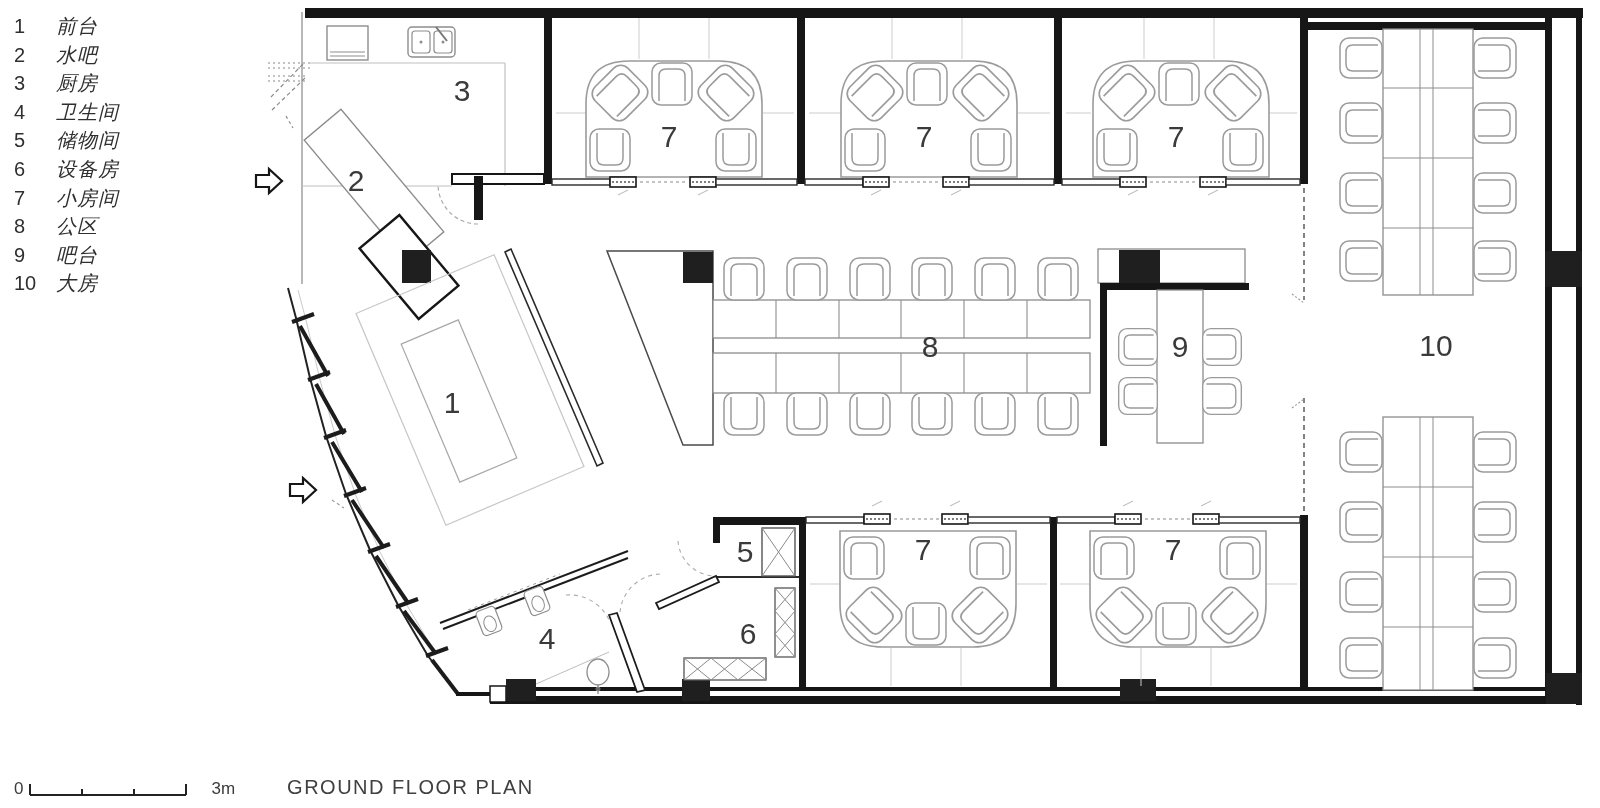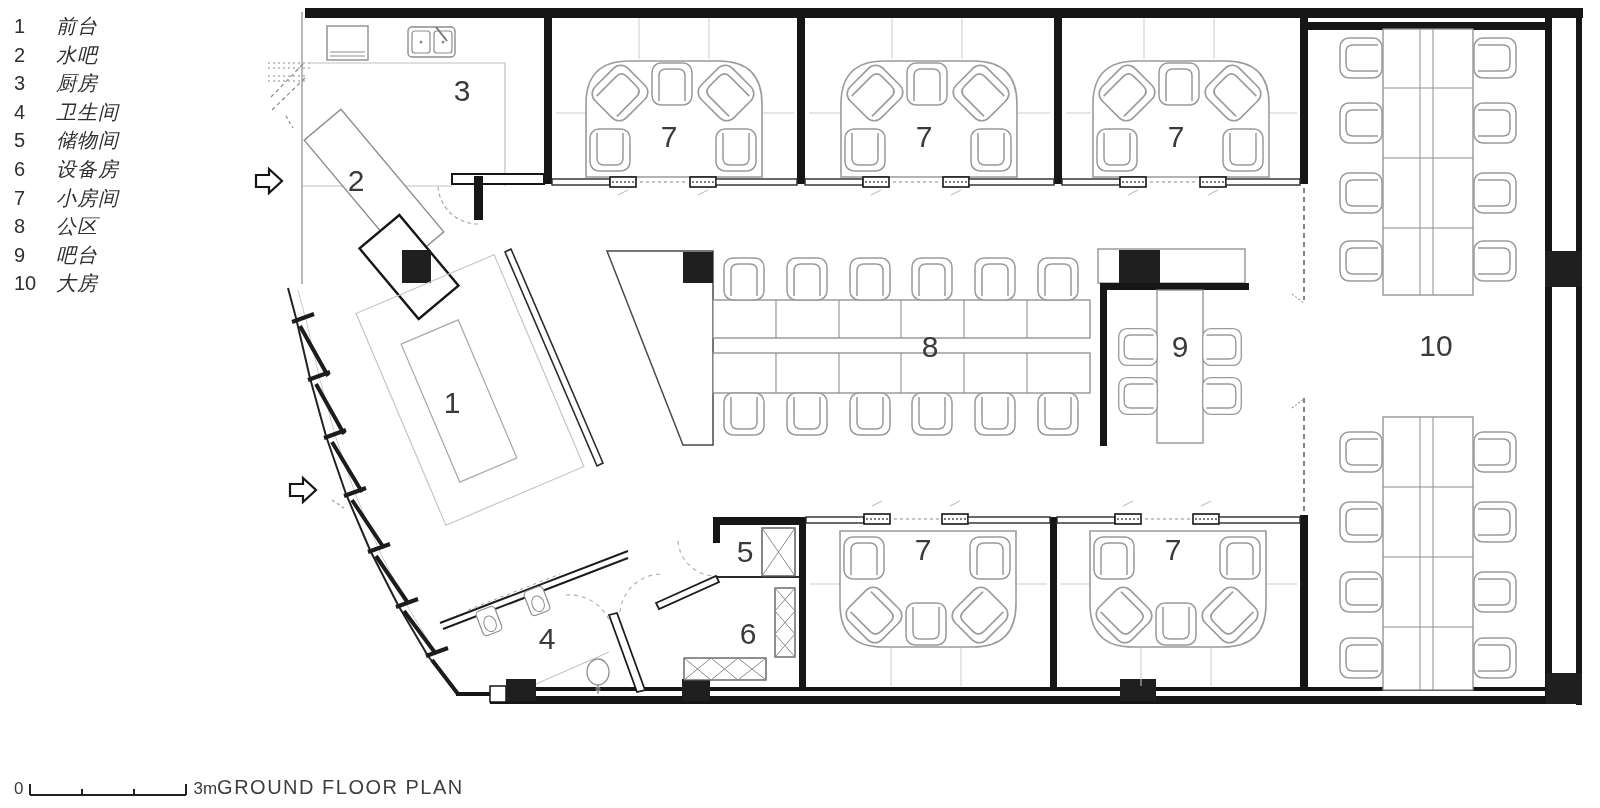--- a/index.html
+++ b/index.html
@@ -6,22 +6,22 @@
   .stage{position:relative;width:1600px;height:808px;background:#fff;overflow:hidden;
          font-family:"Liberation Sans", sans-serif;}
   
   .legend{position:absolute;left:14px;top:12px;color:#2f2f2f;}
   .lrow{display:flex;line-height:28.6px;font-size:20px;}
   .lnum{width:42px;}
   .llab{letter-spacing:1px;font-style:italic;}
   
   .footer{position:absolute;left:14px;top:776px;display:flex;align-items:flex-end;color:#3c3c3c;}
   .scale-zero{font-size:17px;margin-right:4px;}
-  .scale-end{font-size:17px;margin-left:4px;}
-  .plan-title{font-size:20px;letter-spacing:1.5px;color:#404040;}
+  .scale-end{font-size:17px;margin-left:22px;}
+  .plan-title{font-size:20px;letter-spacing:1.5px;margin-left:52px;color:#404040;}
   svg text{font-family:"Liberation Sans",sans-serif;}
   .roomlabel{font-size:30px;fill:#3a3a3a;text-anchor:middle;}
 </style>
 </head>
 <body>
 
 <div class="stage">
 
   <div class="legend">
     <div class="lrow">

